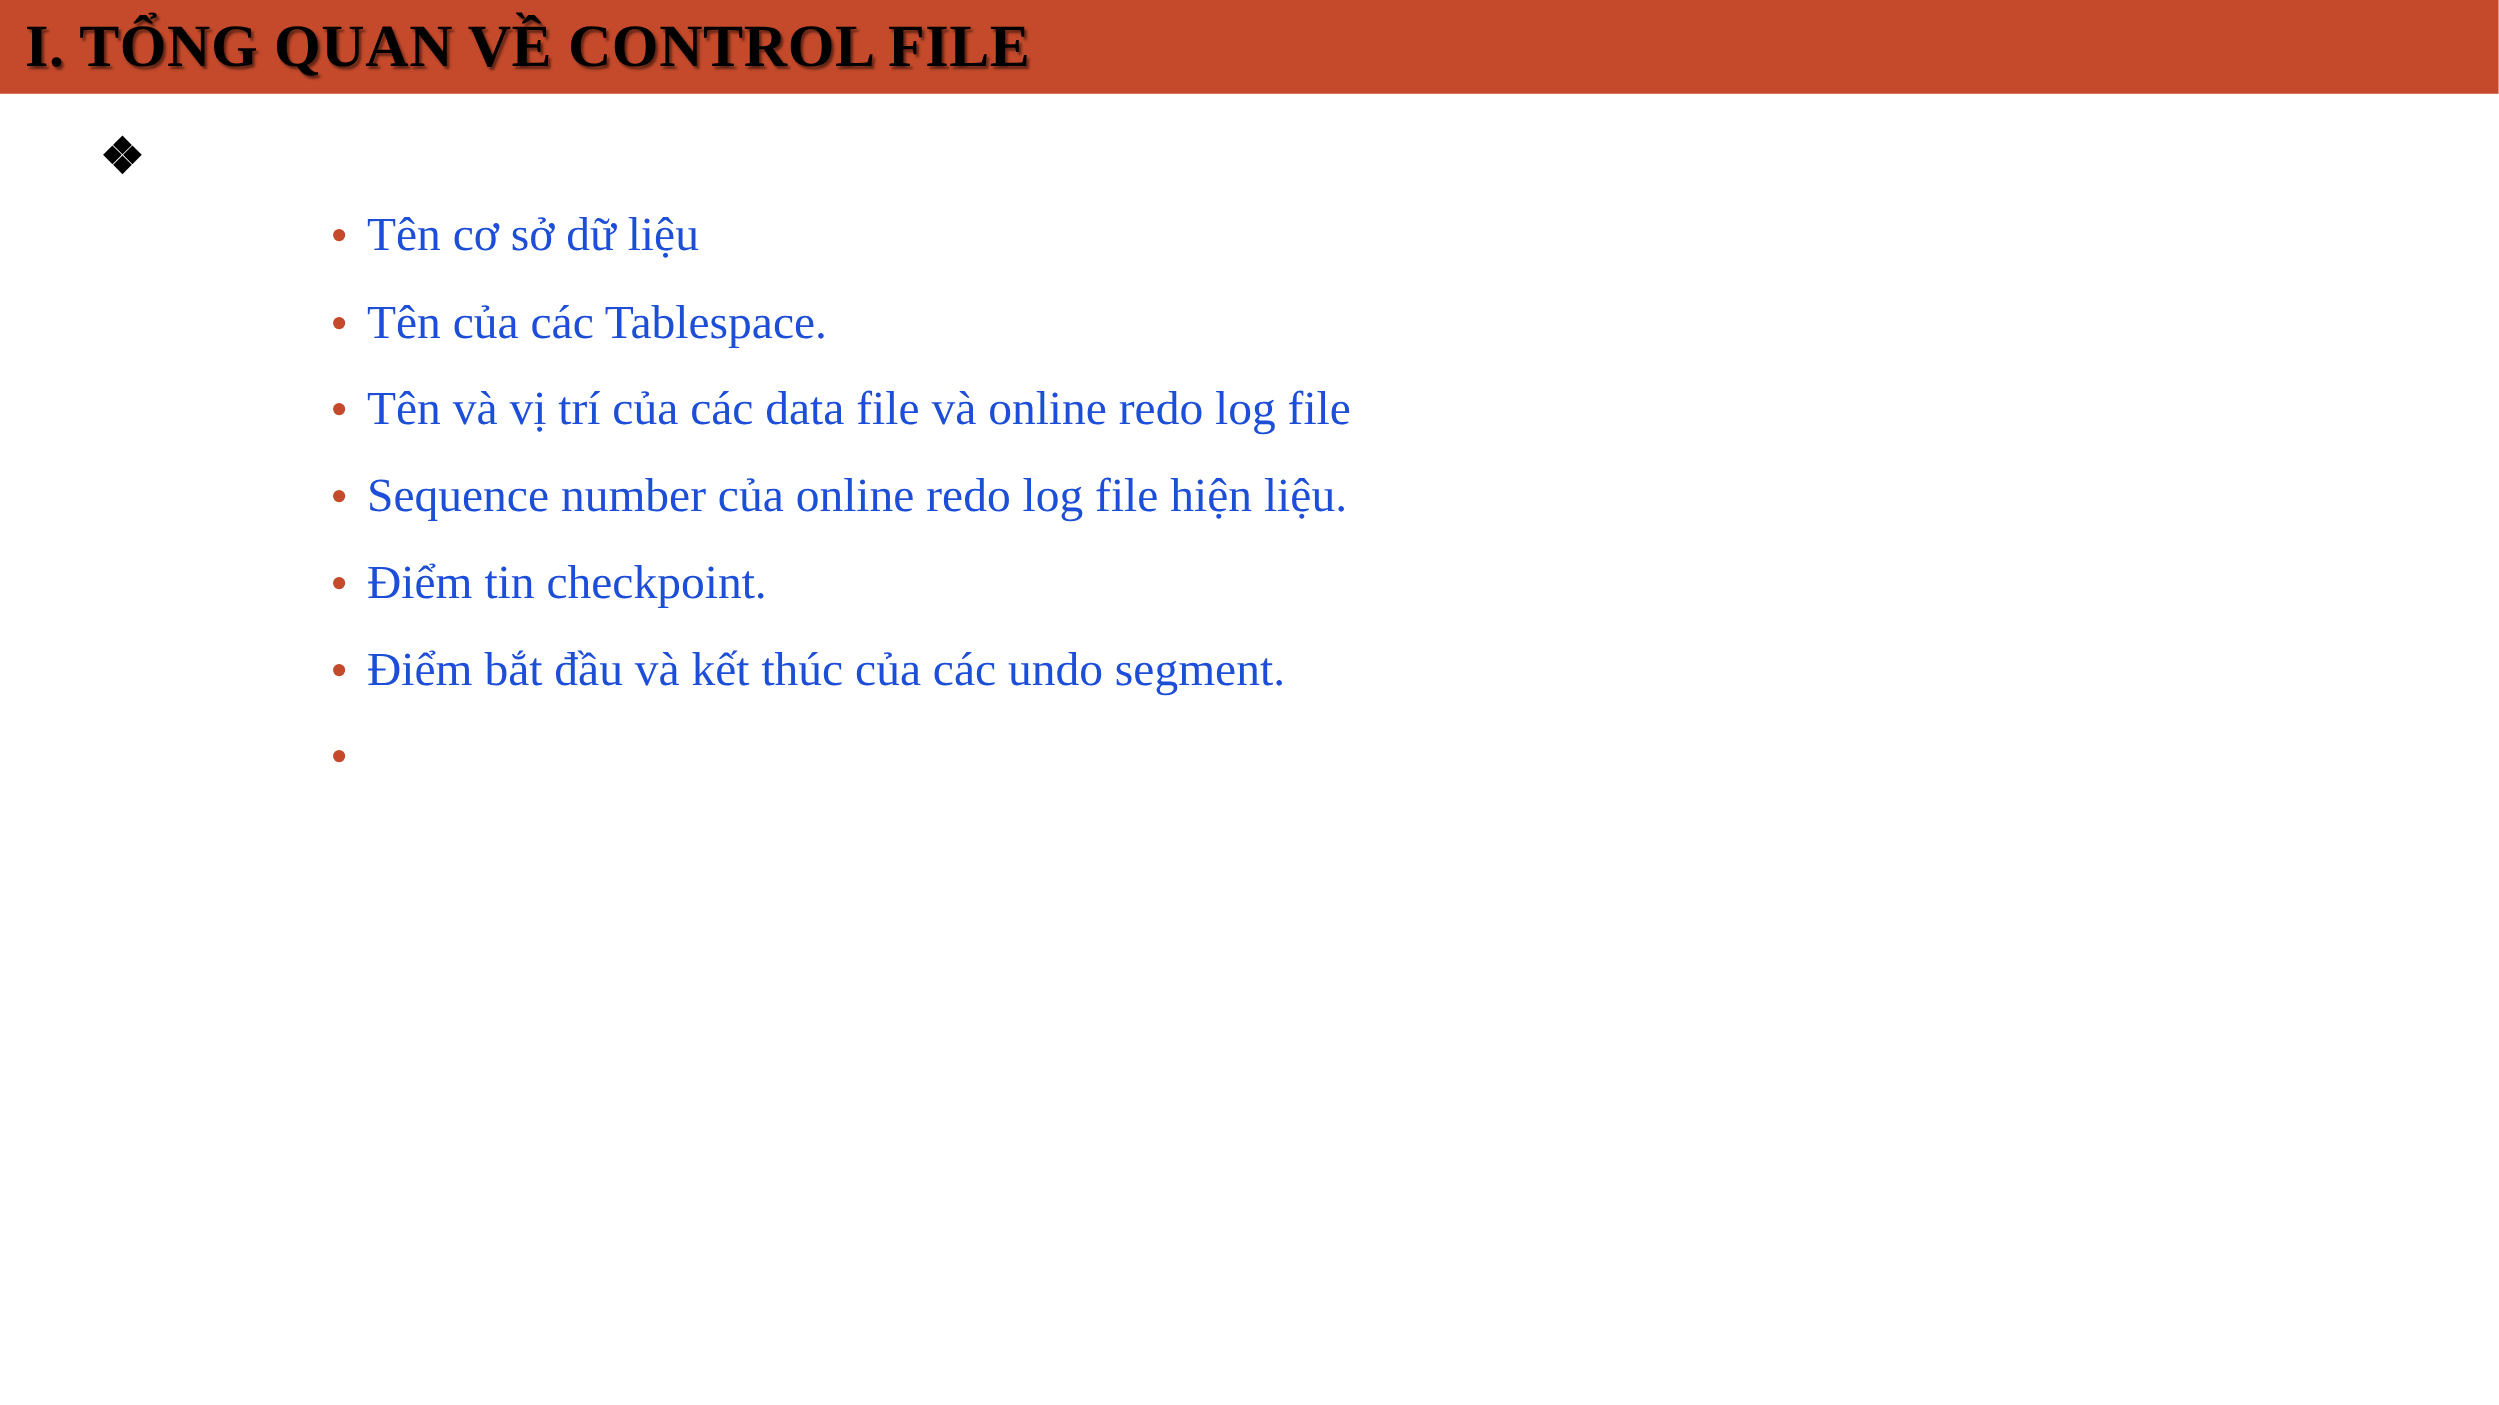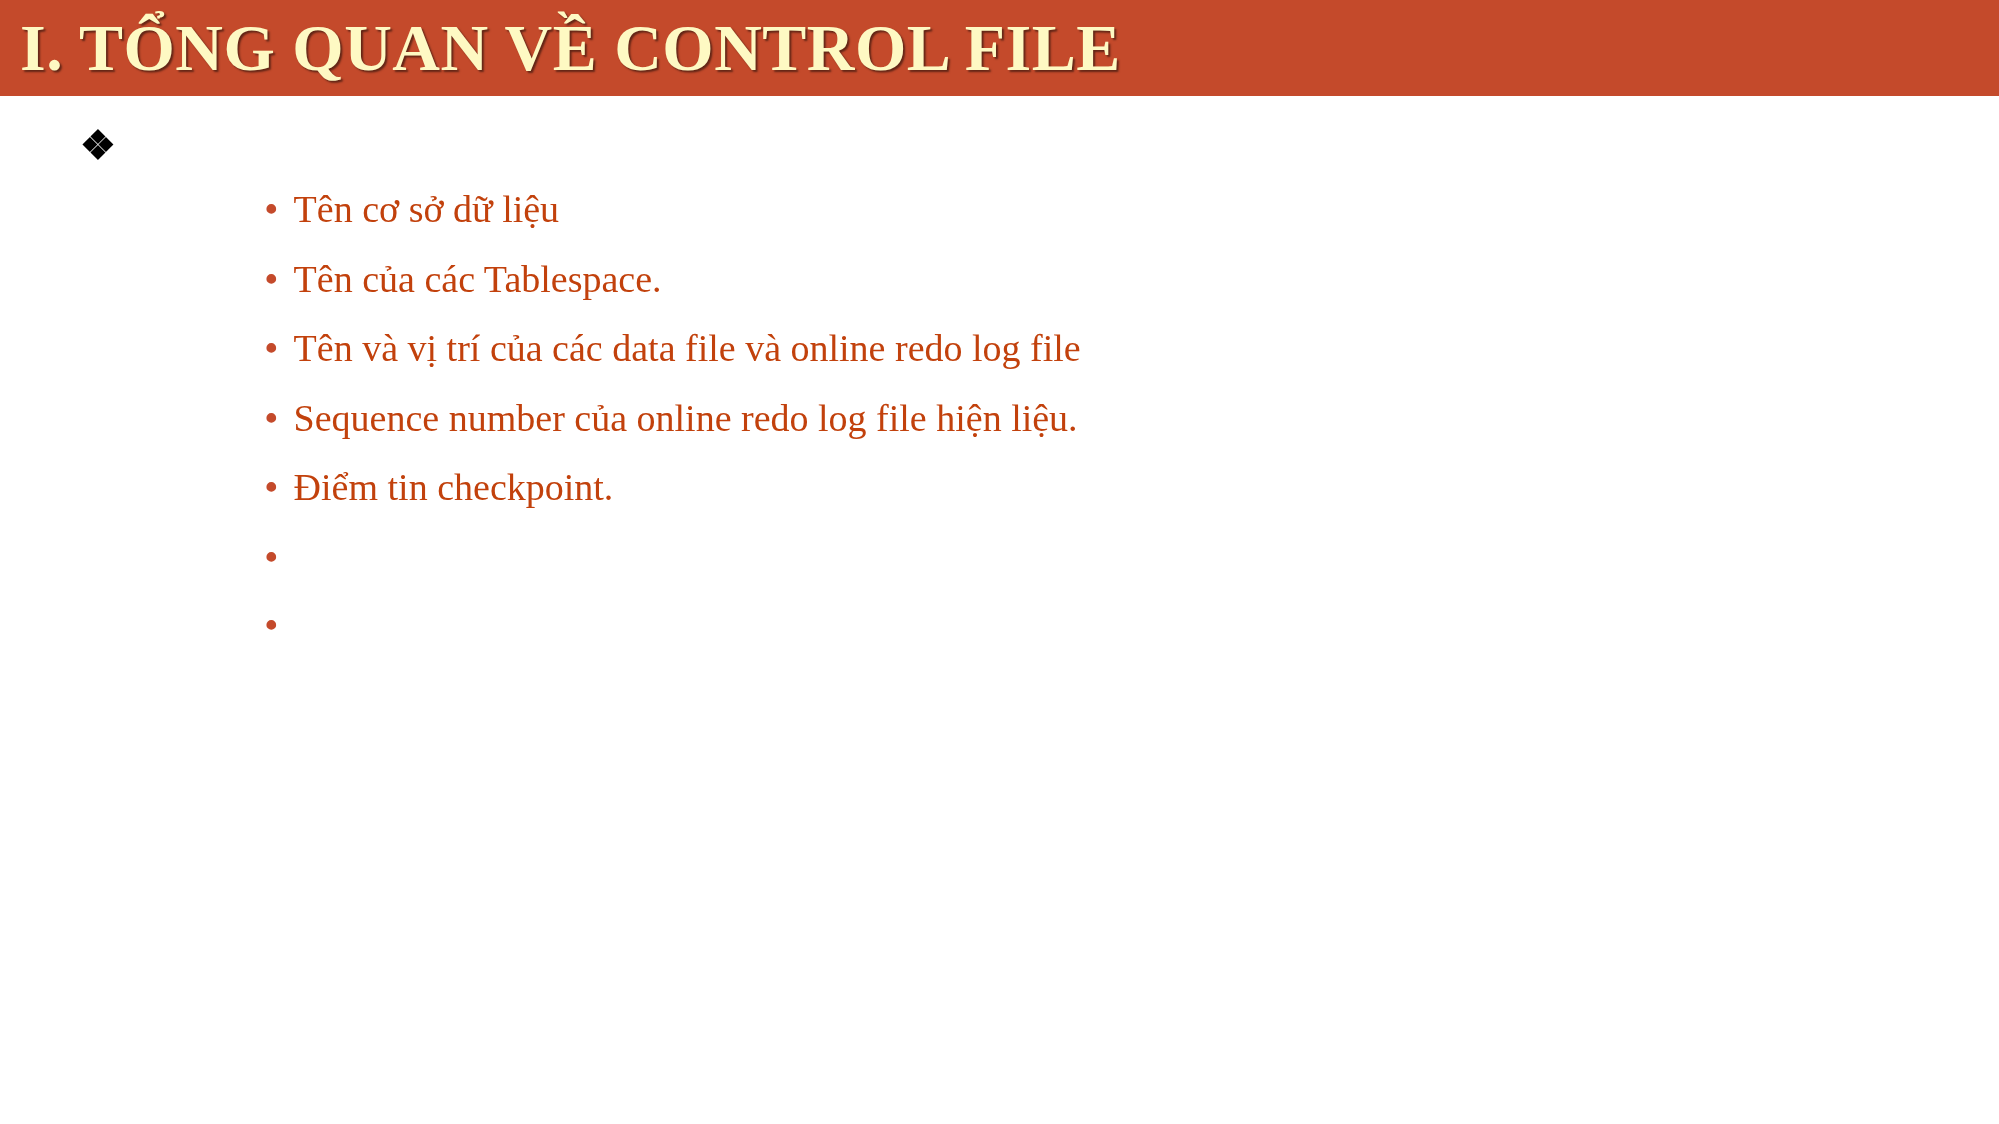--- a/index.html
+++ b/index.html
@@ -9,22 +9,22 @@
     height: 1124px;
     background: #ffffff;
     font-family: "Times New Roman", Times, serif;
     color: #000000;
     overflow: hidden;
   }
 
   .title-bar {
     background: #C44A2B;
     padding: 10px 20px 10px 20px;
-    color: #fef9c3;
-    font-size: 66px;
+    color: #000000;
+    font-size: 48px;
     font-weight: bold;
     text-shadow: 2px 2px 2px rgba(0,0,0,0.5);
     letter-spacing: 0.5px;
   }
 
   .content {
     padding: 30px 60px 0 80px;
   }
 
   .subtitle-row {
@@ -58,21 +58,21 @@
 
   .orange-bullet {
     color: #C44A2B;
     font-weight: bold;
     font-size: 36px;
     margin-right: 16px;
     line-height: 1.3;
   }
 
   .bullet-text {
-    color: #c2410c;
+    color: #1d4ed8;
     text-align: right;
   }
 </style>
 </head>
 <body>
 
 <div class="title-bar">
   <span>I. TỔNG QUAN VỀ CONTROL FILE</span>
 </div>
 
@@ -104,20 +104,21 @@
       <span class="bullet-text">Sequence number của online redo log file hiện liệu.</span>
     </div>
 
     <div class="bullet-item">
       <span class="orange-bullet">•</span>
       <span class="bullet-text">Điểm tin checkpoint.</span>
     </div>
 
     <div class="bullet-item">
       <span class="orange-bullet">•</span>
+      <span class="bullet-text">Điểm bắt đầu và kết thúc của các undo segment.</span>
     </div>
 
     <div class="bullet-item">
       <span class="orange-bullet">•</span>
     </div>
 
   </div>
 
 </div>
 

